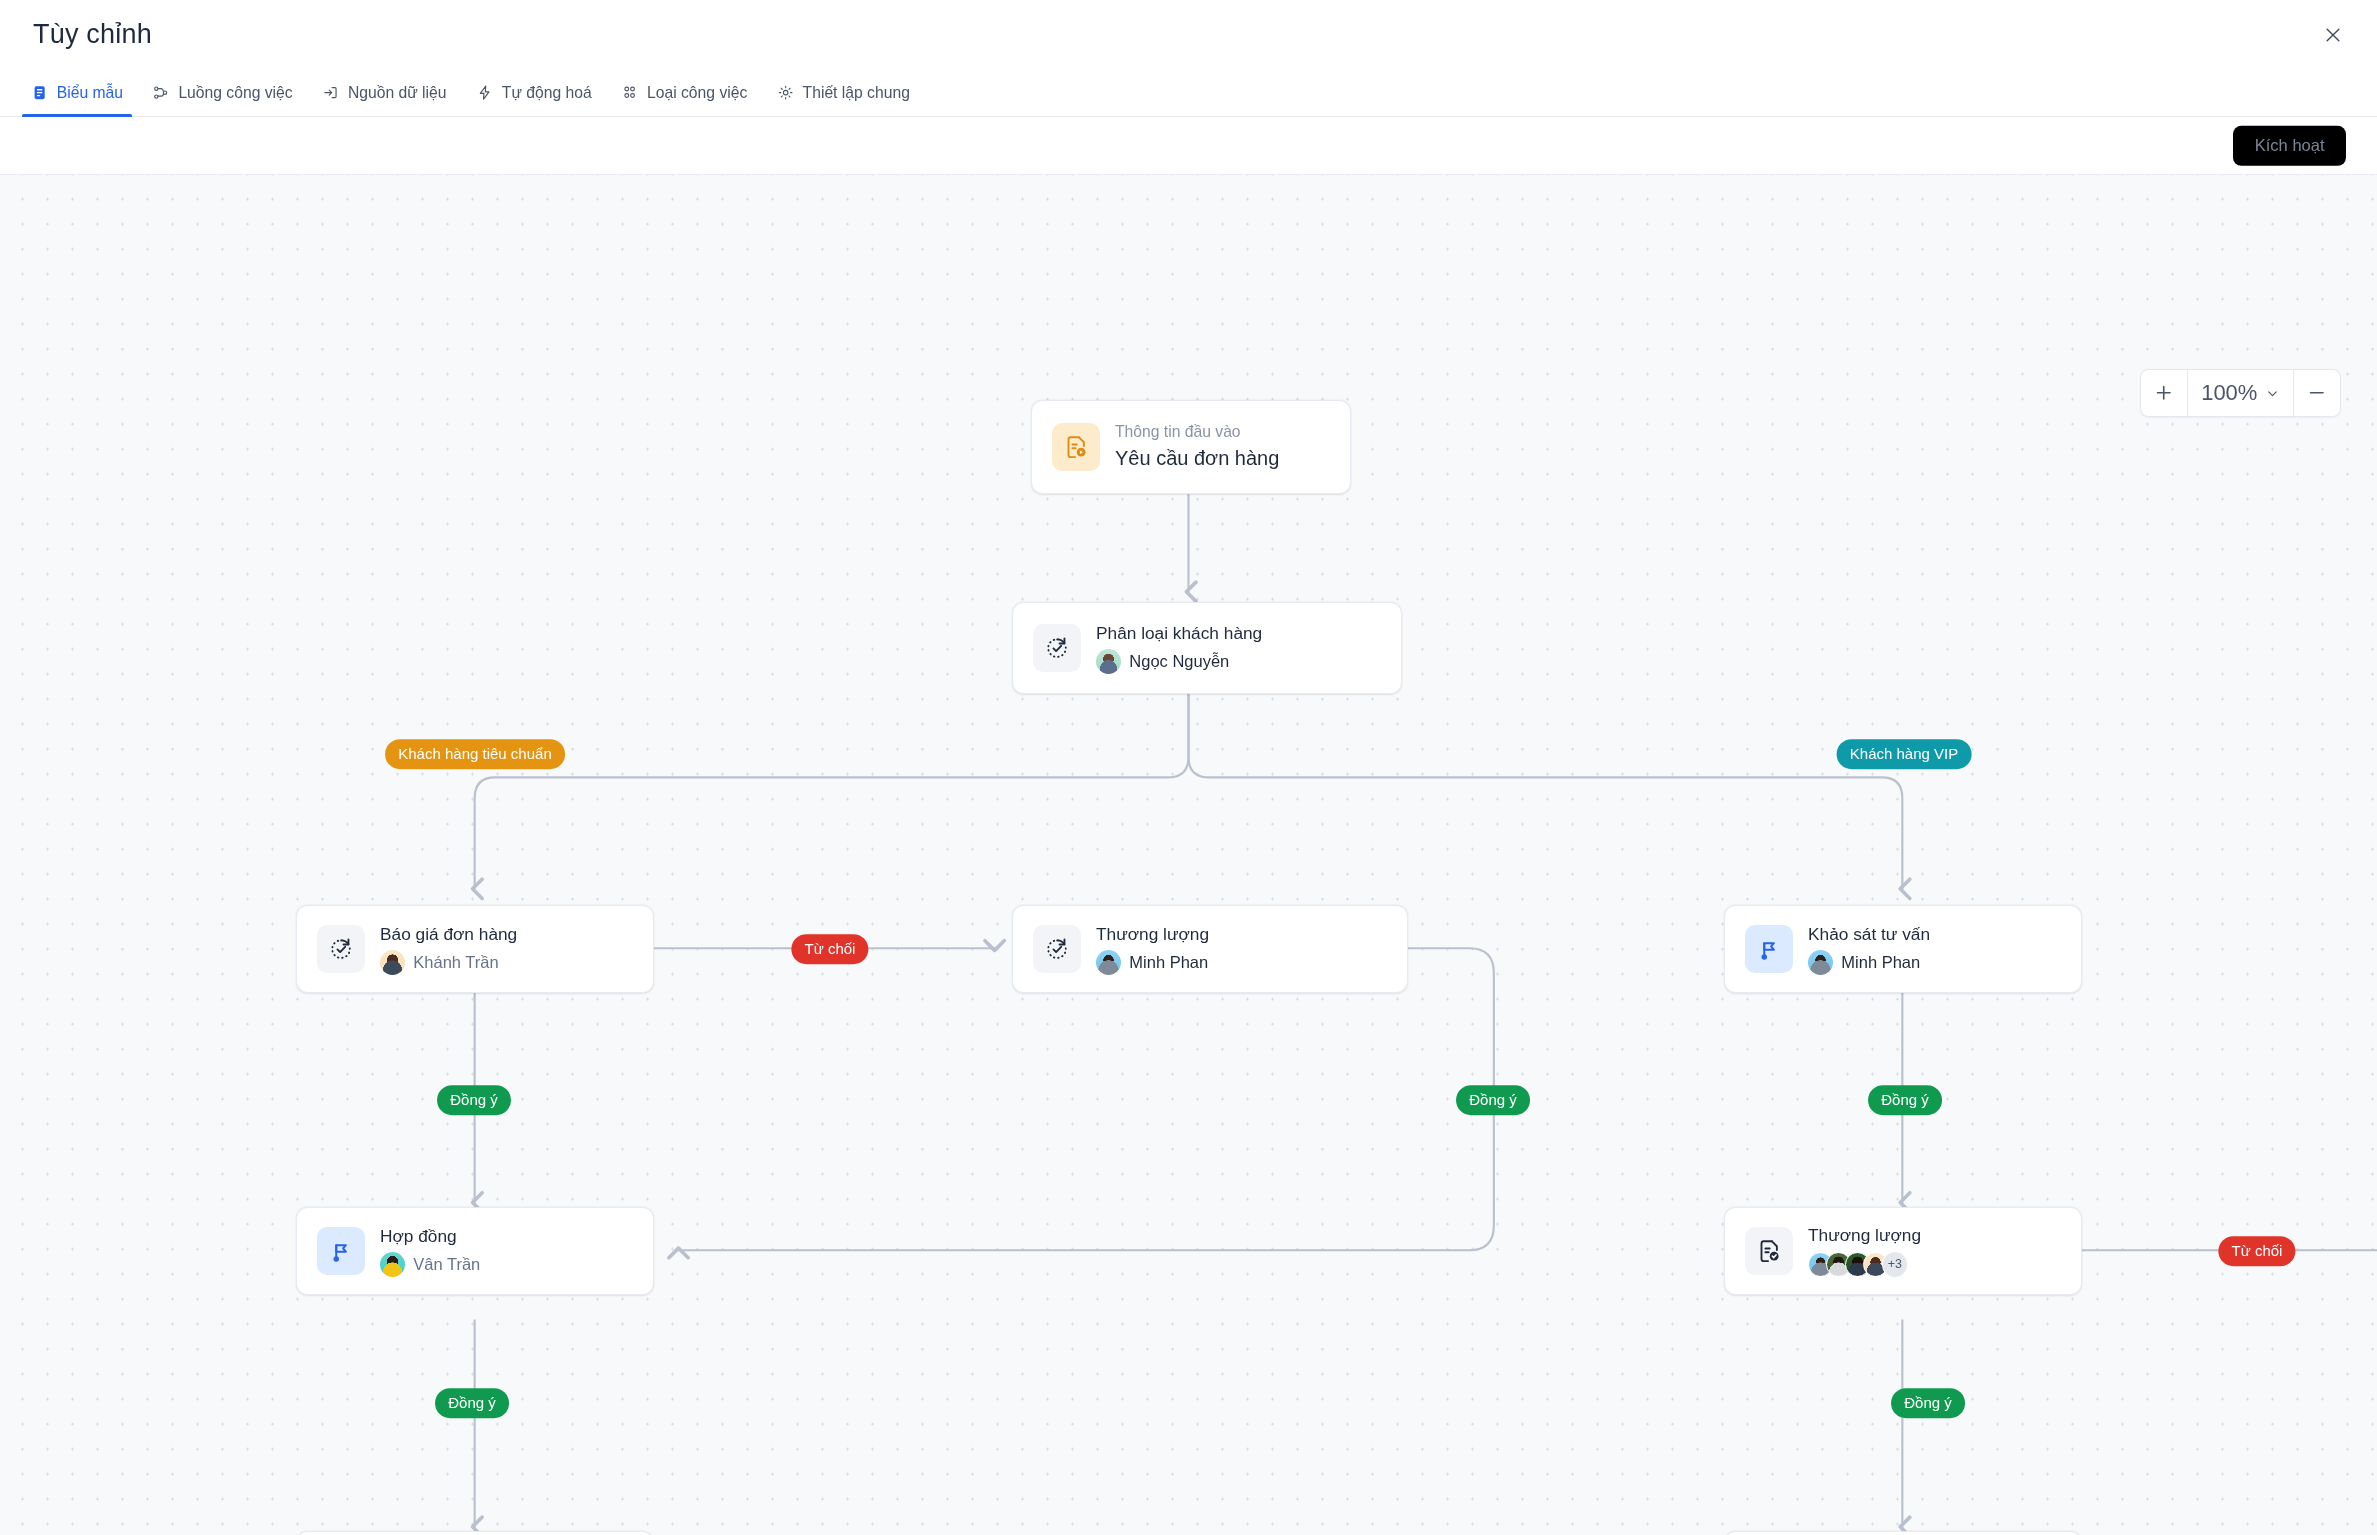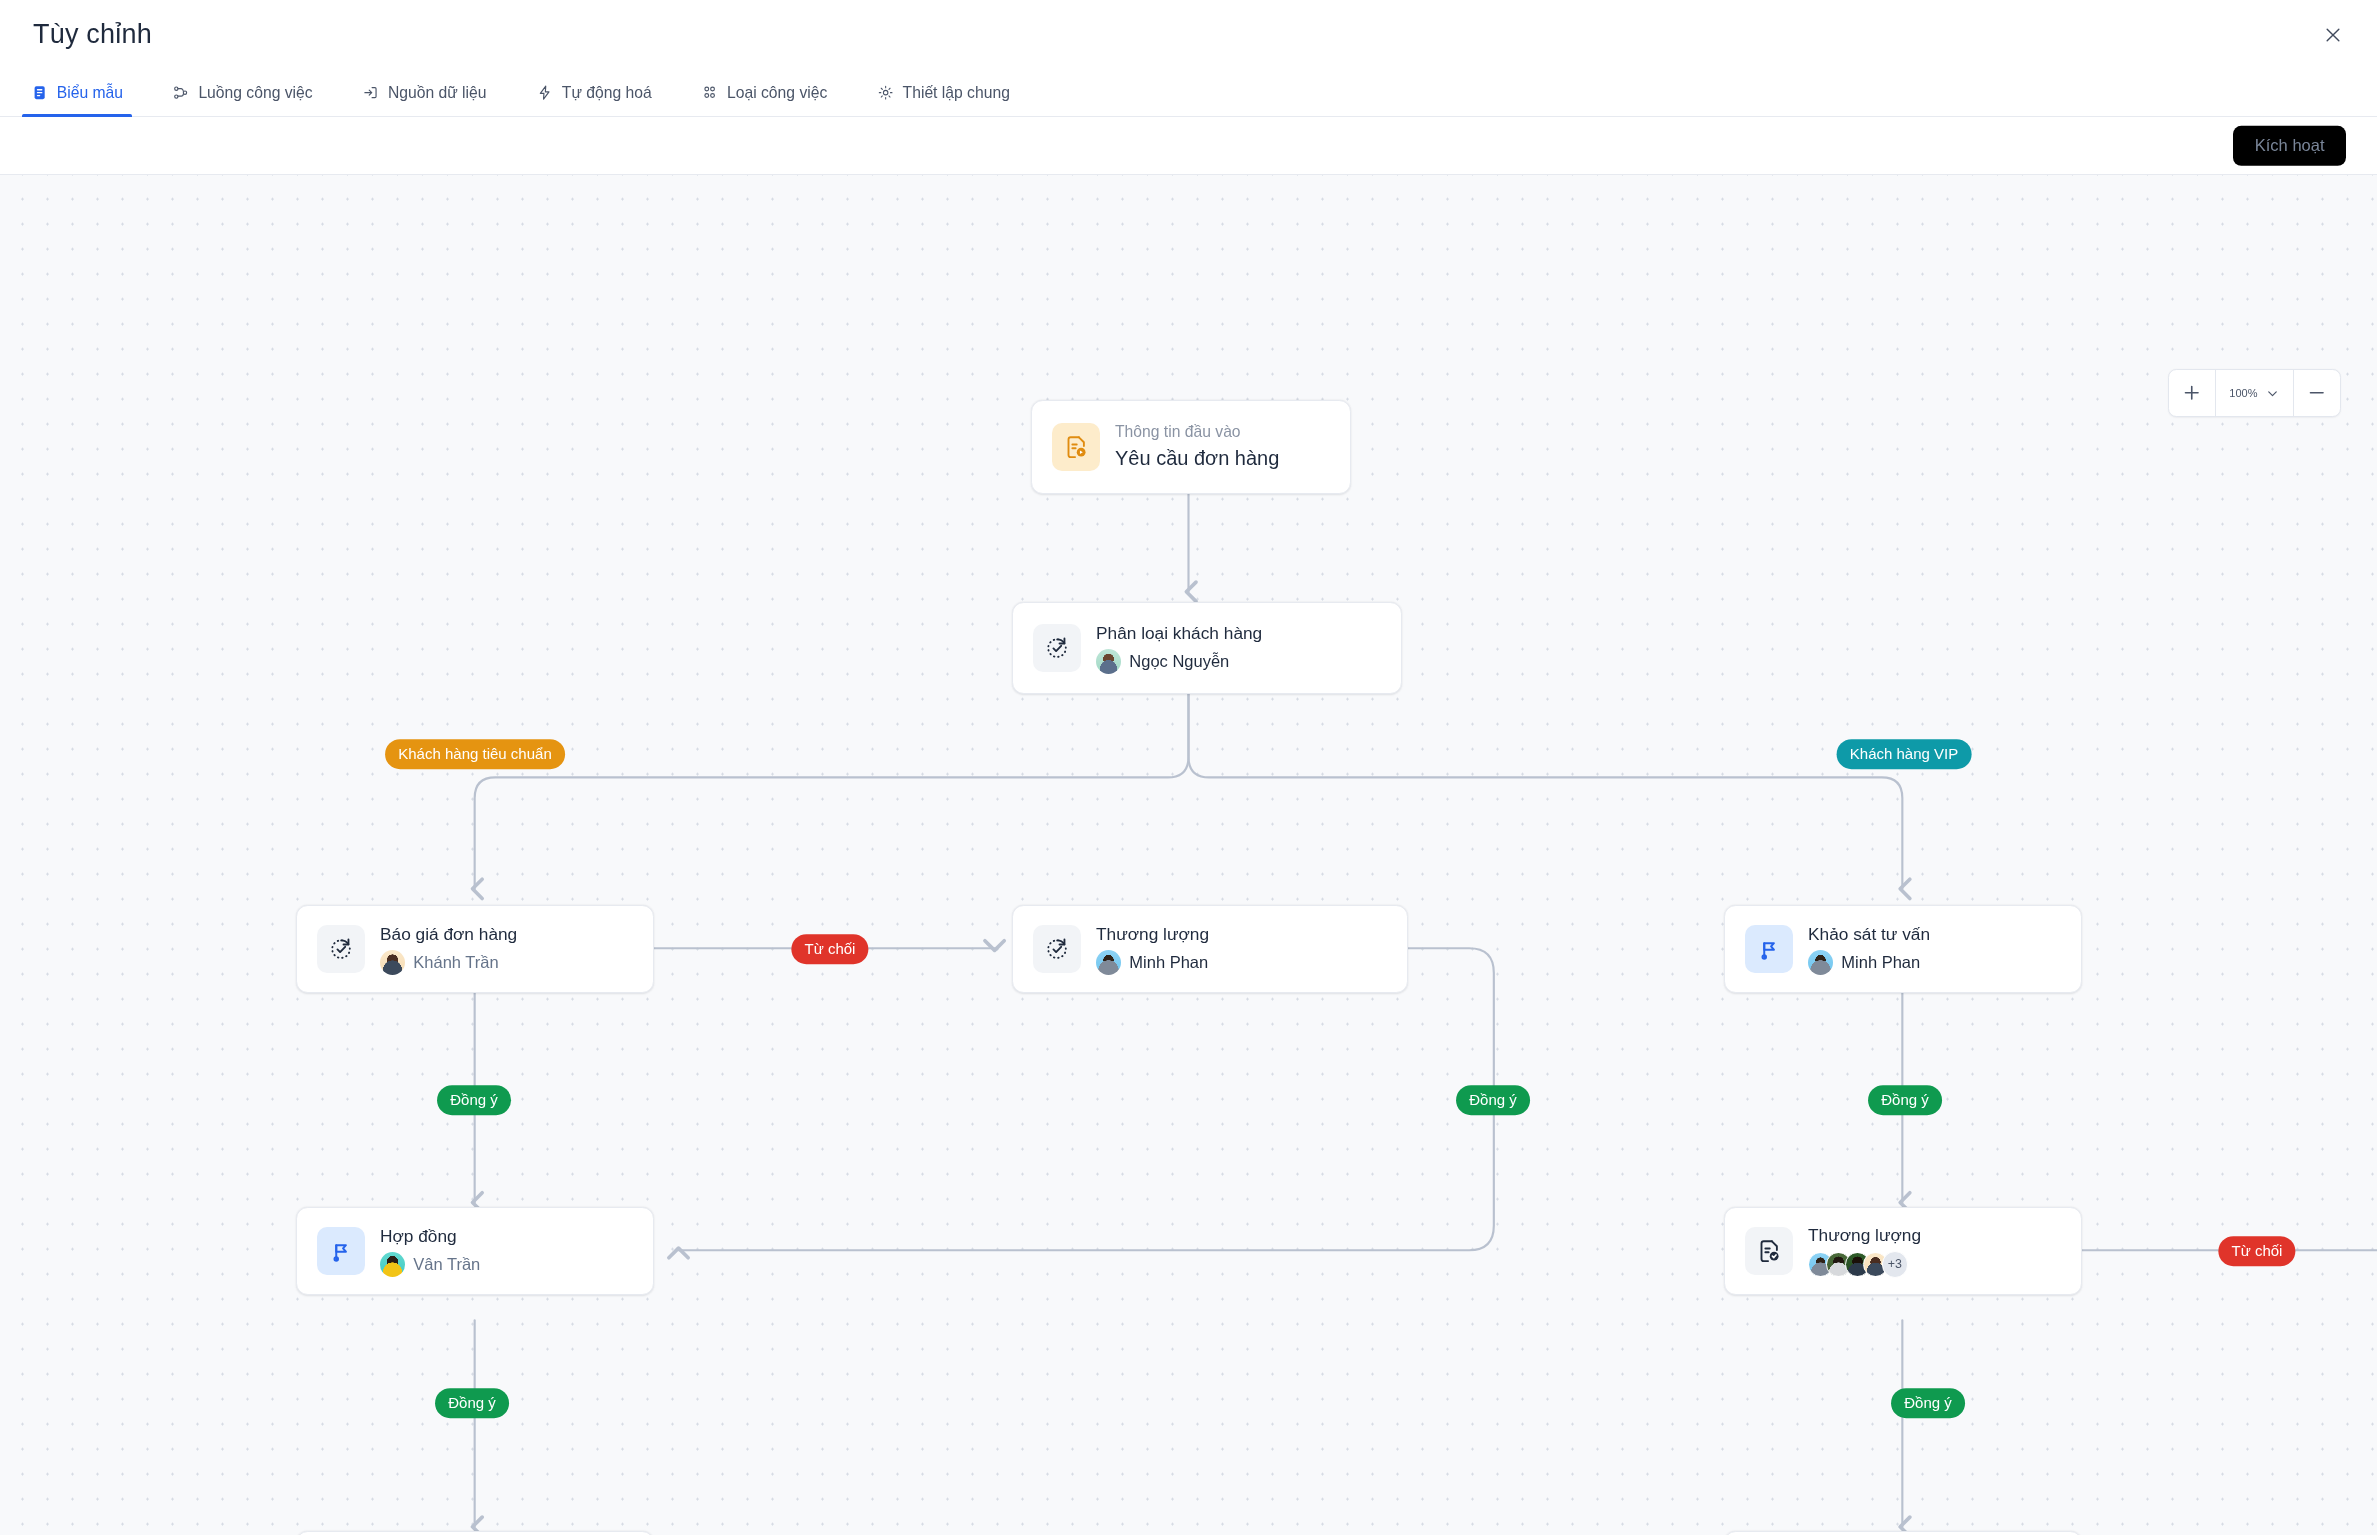--- a/index.html
+++ b/index.html
@@ -38,21 +38,21 @@
   .close-btn svg { width: 20px; height: 20px; }
 
   
   .tabbar {
     height: 48px;
     display: flex;
     align-items: stretch;
     padding: 0 16.5px;
     background: #fff;
     border-bottom: 0.8px solid #e7eaf0;
-    gap: 21px;
+    gap: 1px;
   }
   .tab {
     display: flex;
     align-items: center;
     gap: 8.3px;
     padding: 0 14px;
     font-size: 15.7px;
     color: #4b5568;
     cursor: pointer;
     position: relative;
@@ -143,21 +143,21 @@
   .zoomctl .zbtn {
     width: 46px;
     display: flex; align-items: center; justify-content: center;
     cursor: pointer;
     color: #4b5568;
   }
   .zoomctl .zval {
     display: flex; align-items: center; justify-content: center;
     gap: 7.4px;
     padding: 0 13.2px;
-    font-size: 11px;
+    font-size: 22px;
     color: #4b5568;
     border-left: 0.8px solid #e3e7ee;
     border-right: 0.8px solid #e3e7ee;
     cursor: pointer;
   }
 
   
   .edges { position: absolute; inset: 0; width: 2377px; height: 1360px; z-index: 1; }
 
   

